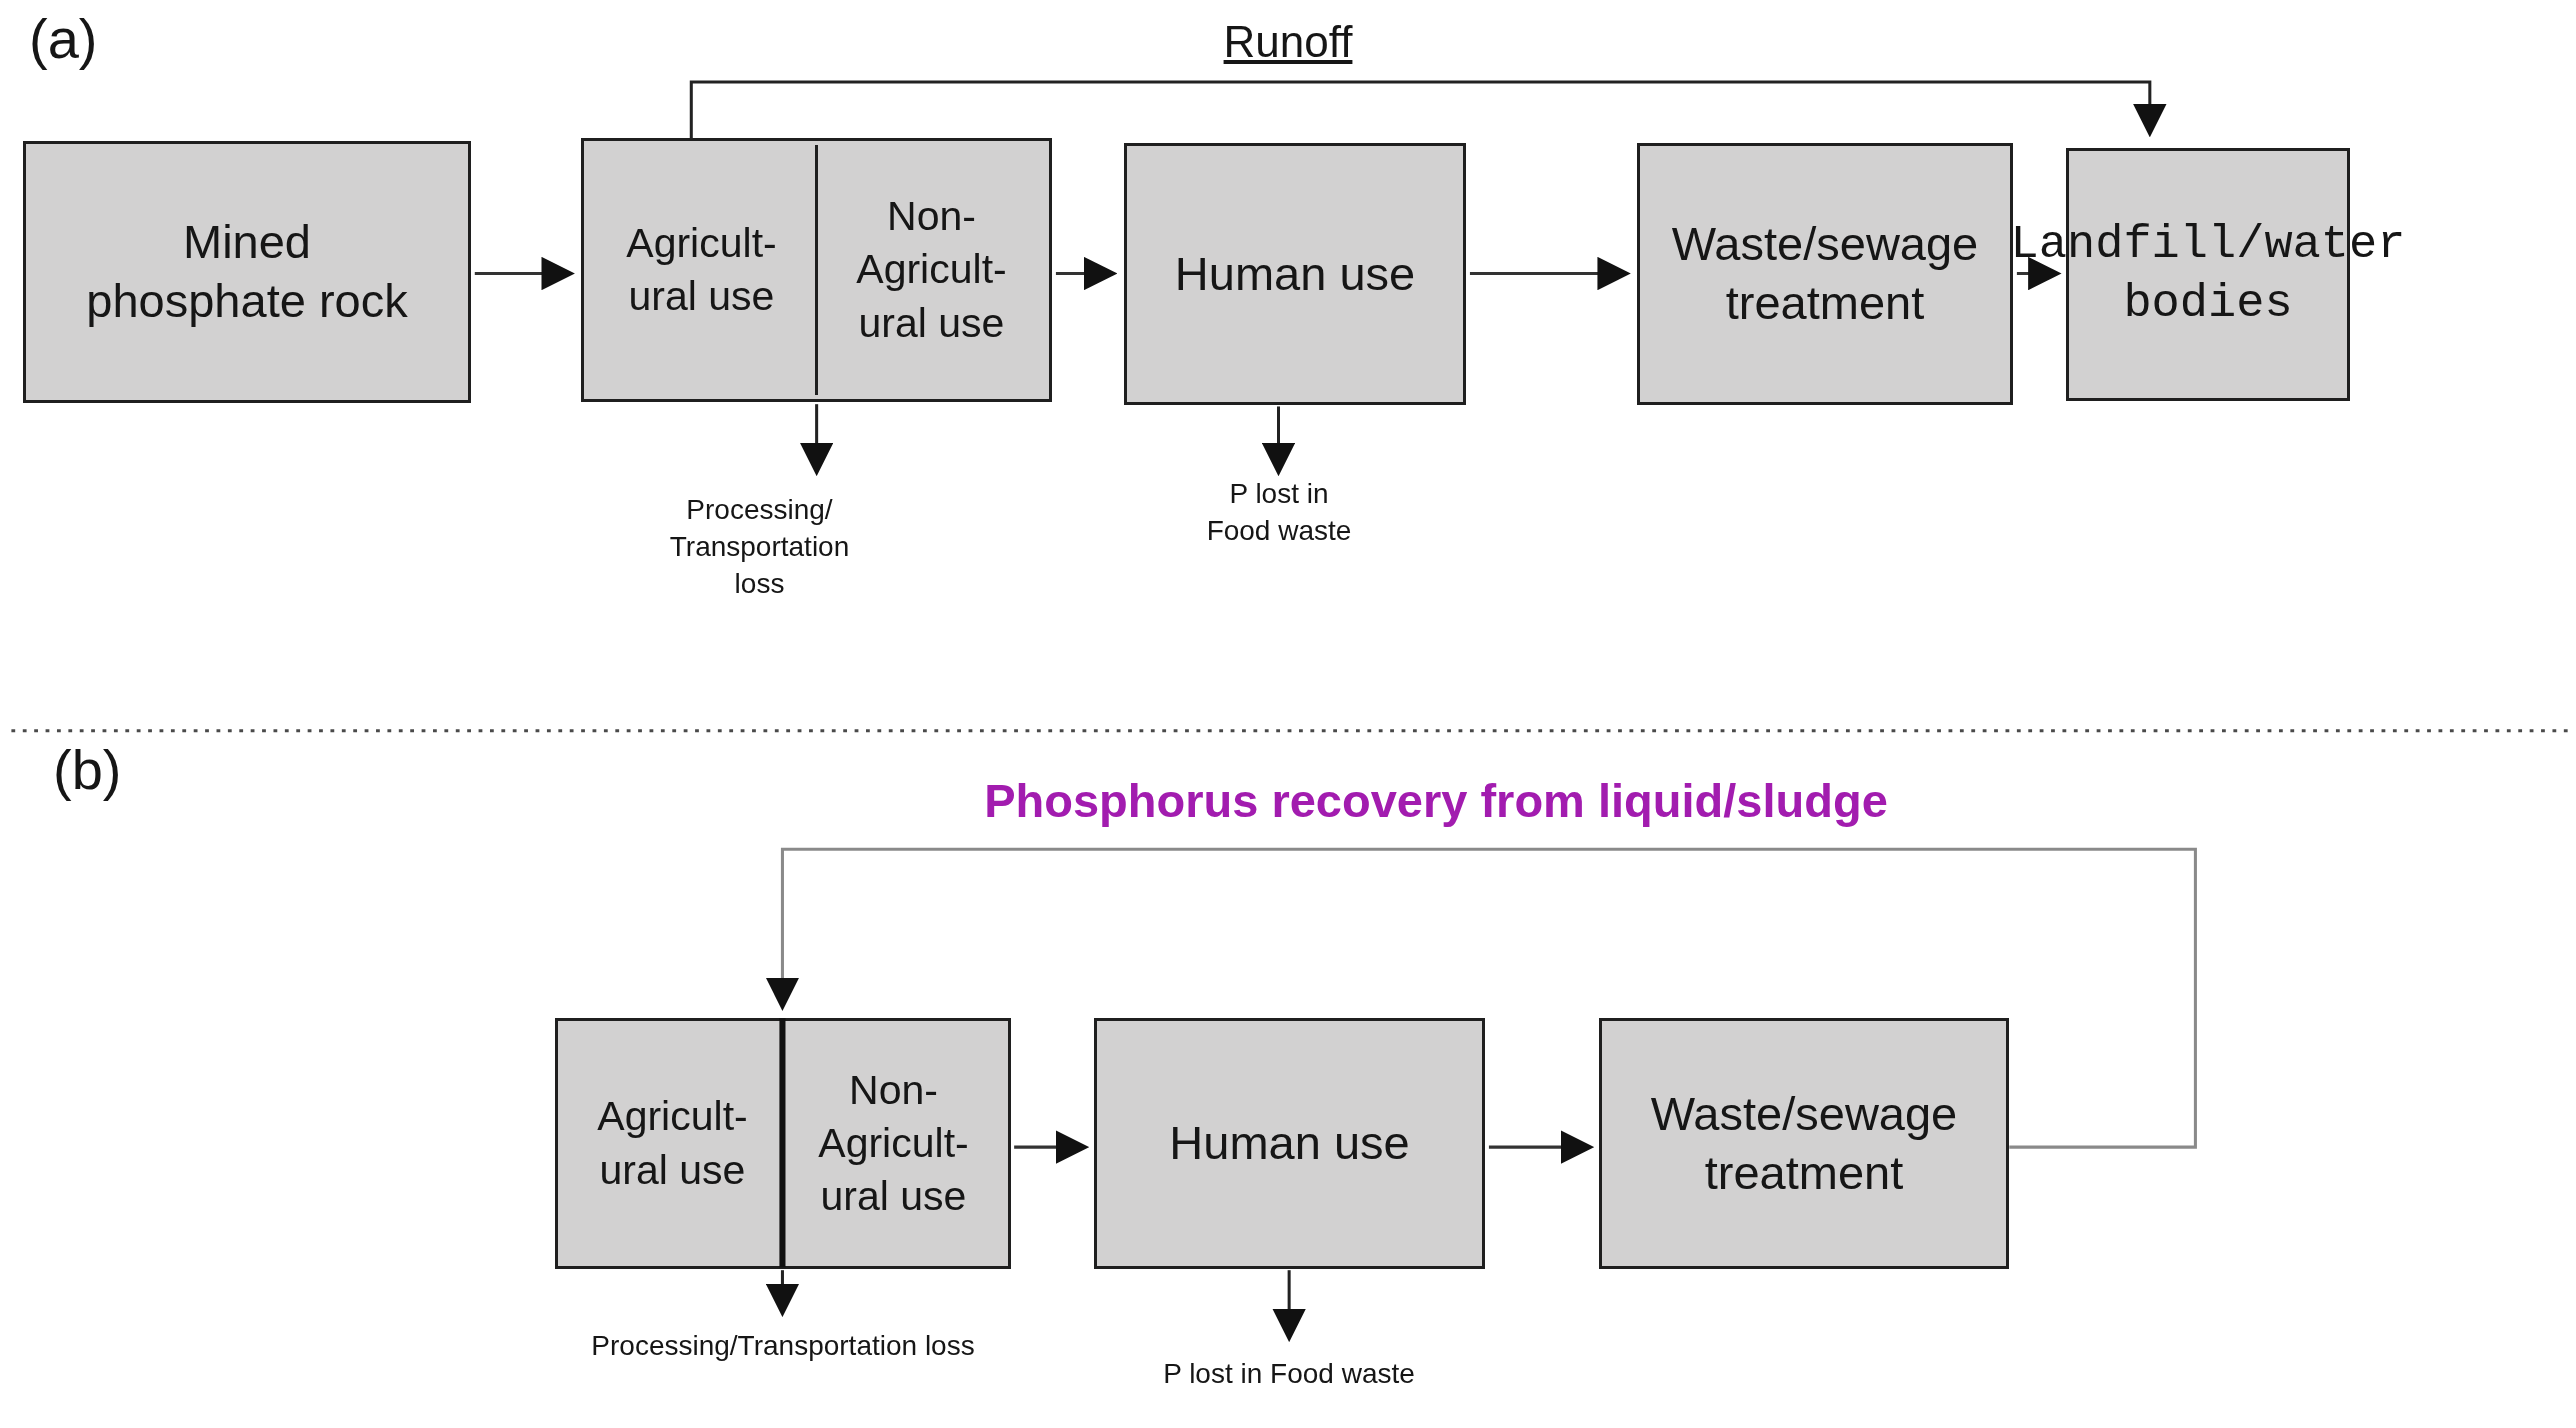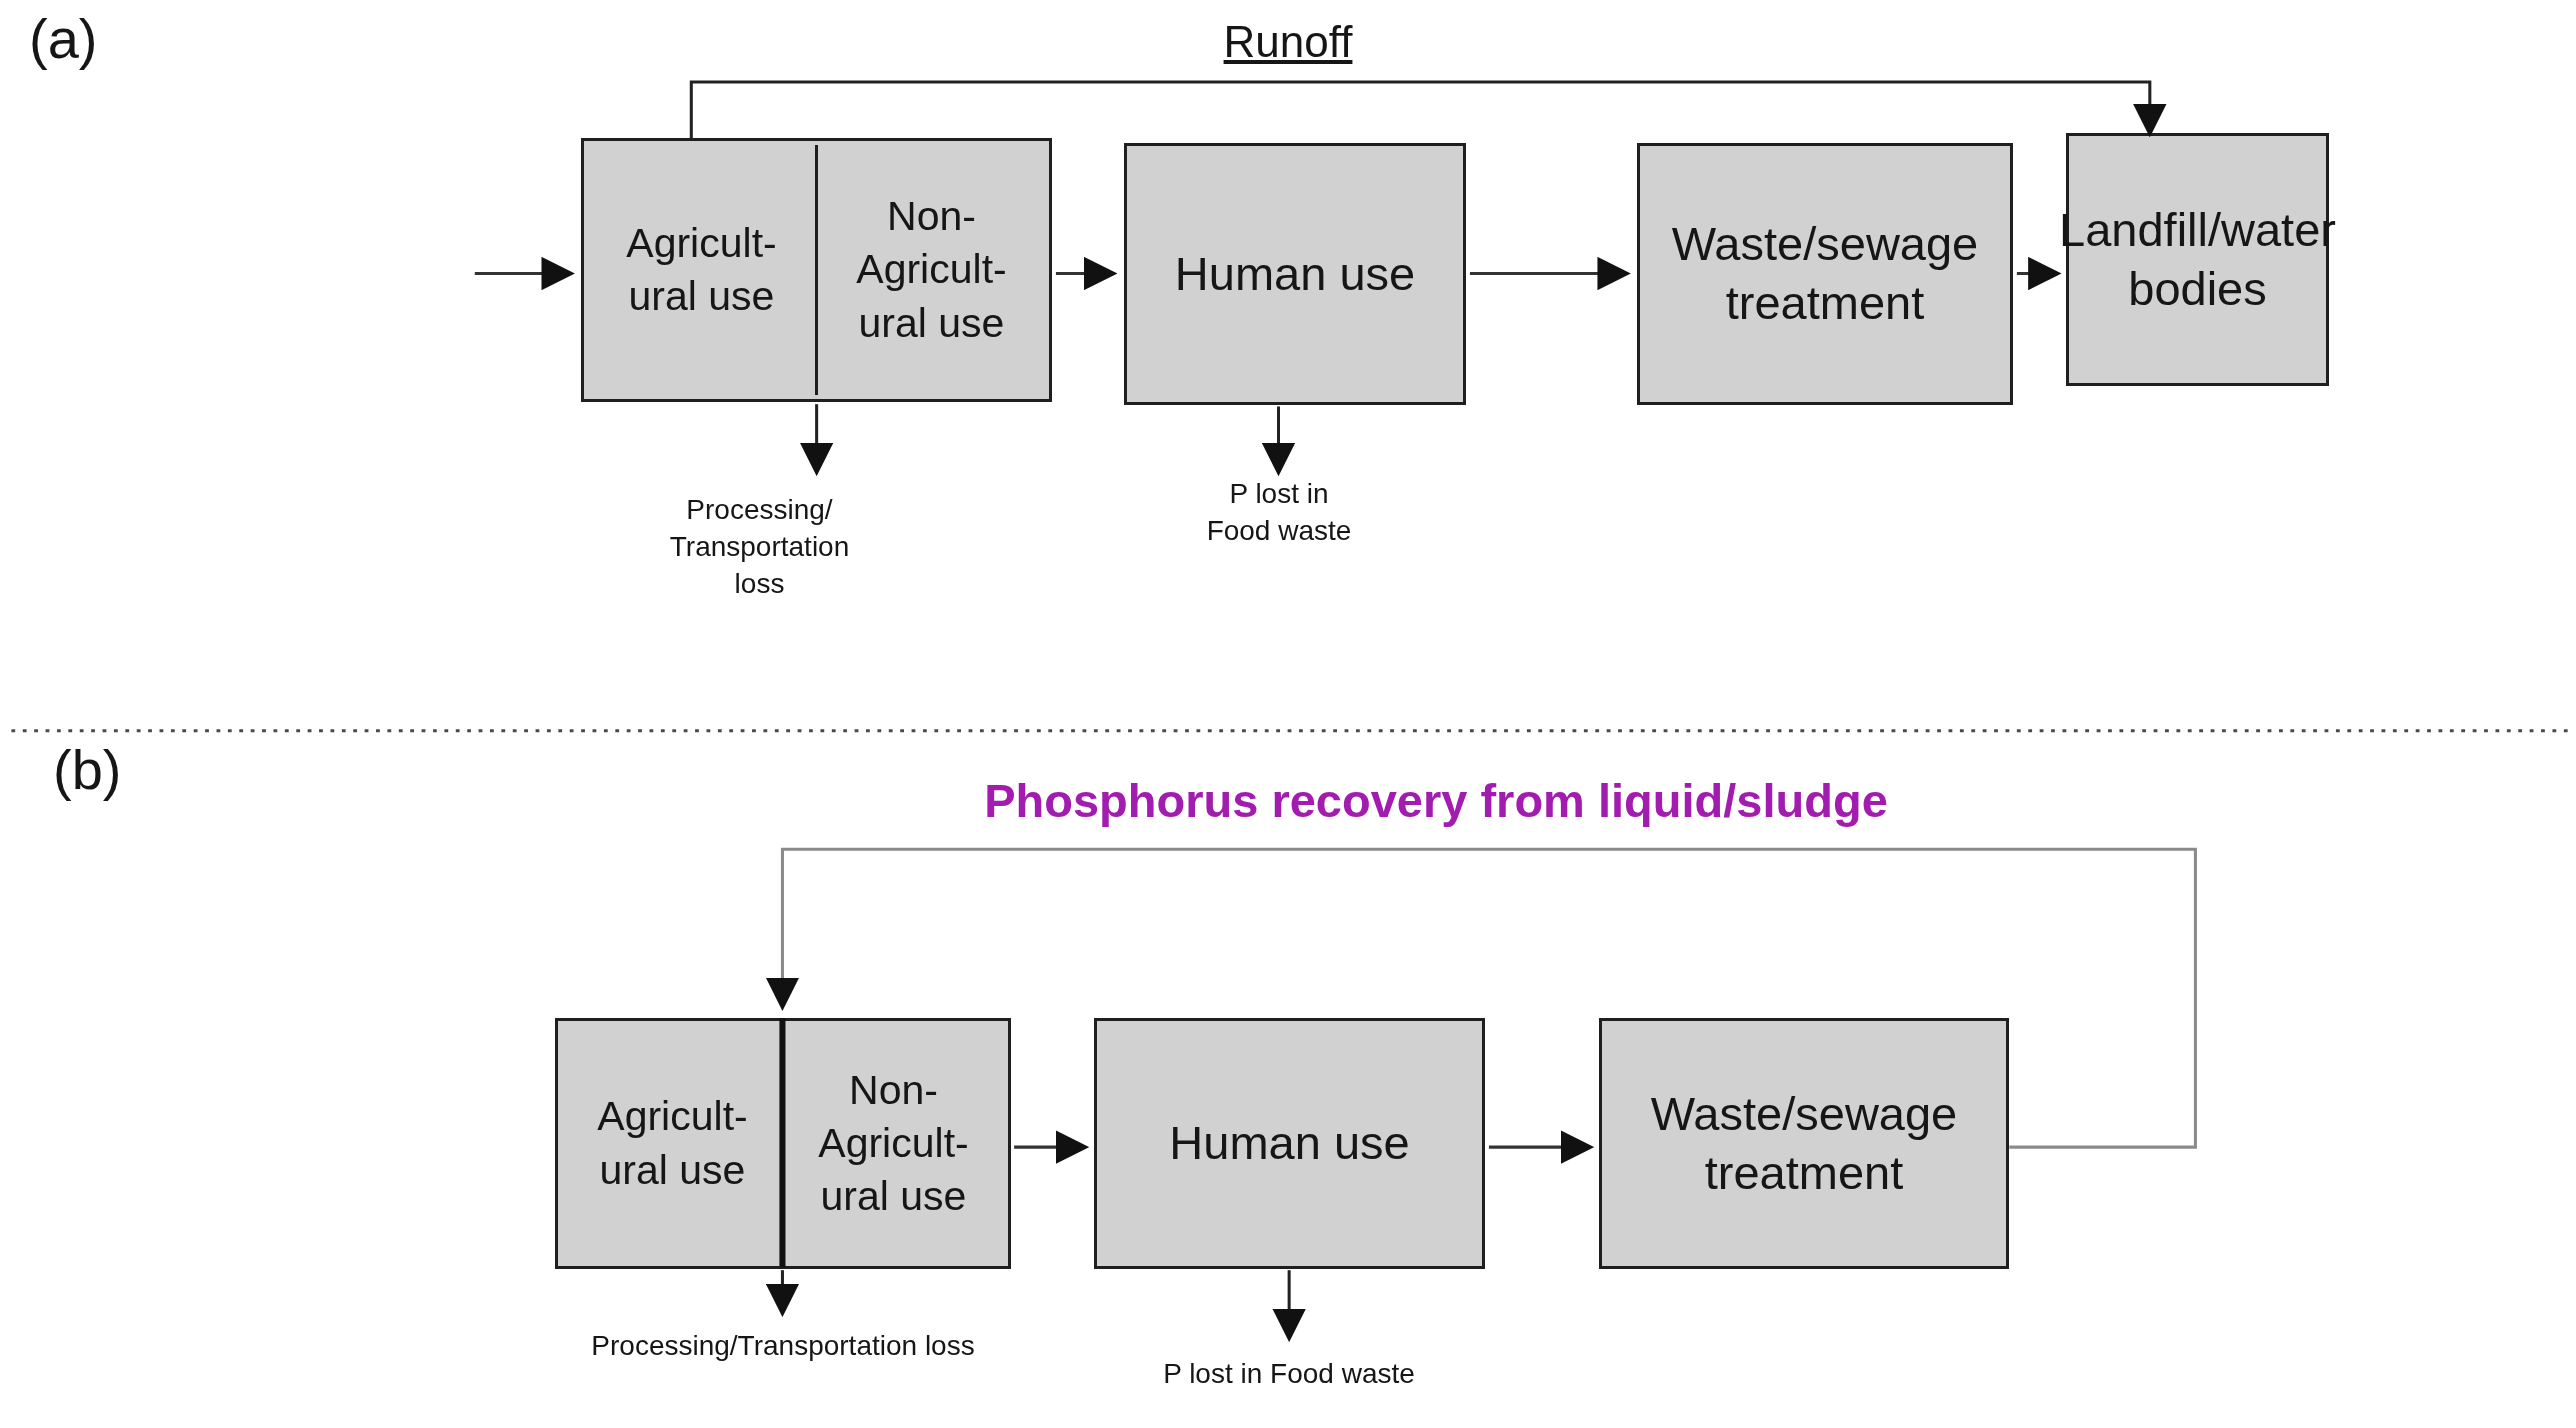--- a/index.html
+++ b/index.html
@@ -82,20 +82,26 @@
 </style>
 </head>
 <body>
 
 <div class="canvas">
 
   <div class="panel-label" style="left:29px; top:6px;">(a)</div>
 
   <div class="runoff-label" style="left:1136px; top:16.7px; width:304px;">Runoff</div>
 
+  <div class="box" style="left:23px; top:141px; width:448px; height:262px;">
+    <div>
+      <div>Mined</div>
+      <div>phosphate rock</div>
+    </div>
+  </div>
 
   <div class="box split" style="left:581px; top:138px; width:471px; height:264px;">
     <div class="cell left-cell">
       <div>Agricult-</div>
       <div>ural use</div>
     </div>
     <div class="cell">
       <div>Non-</div>
       <div>Agricult-</div>
       <div>ural use</div>
@@ -106,21 +112,21 @@
     <div>Human use</div>
   </div>
 
   <div class="box" style="left:1637px; top:143px; width:376px; height:262px;">
     <div>
       <div>Waste/sewage</div>
       <div>treatment</div>
     </div>
   </div>
 
-  <div class="box" style="left:2066px; top:133px; width:263px; height:253px;">
+  <div class="box" style="left:2066px; top:148px; width:284px; height:253px;font-family:Liberation Mono, monospace;">
     <div>
       <div>Landfill/water</div>
       <div>bodies</div>
     </div>
   </div>
 
   <div class="annot" style="left:585px; top:492px; width:349px;">
     <div>Processing/</div>
     <div>Transportation</div>
     <div>loss</div>

